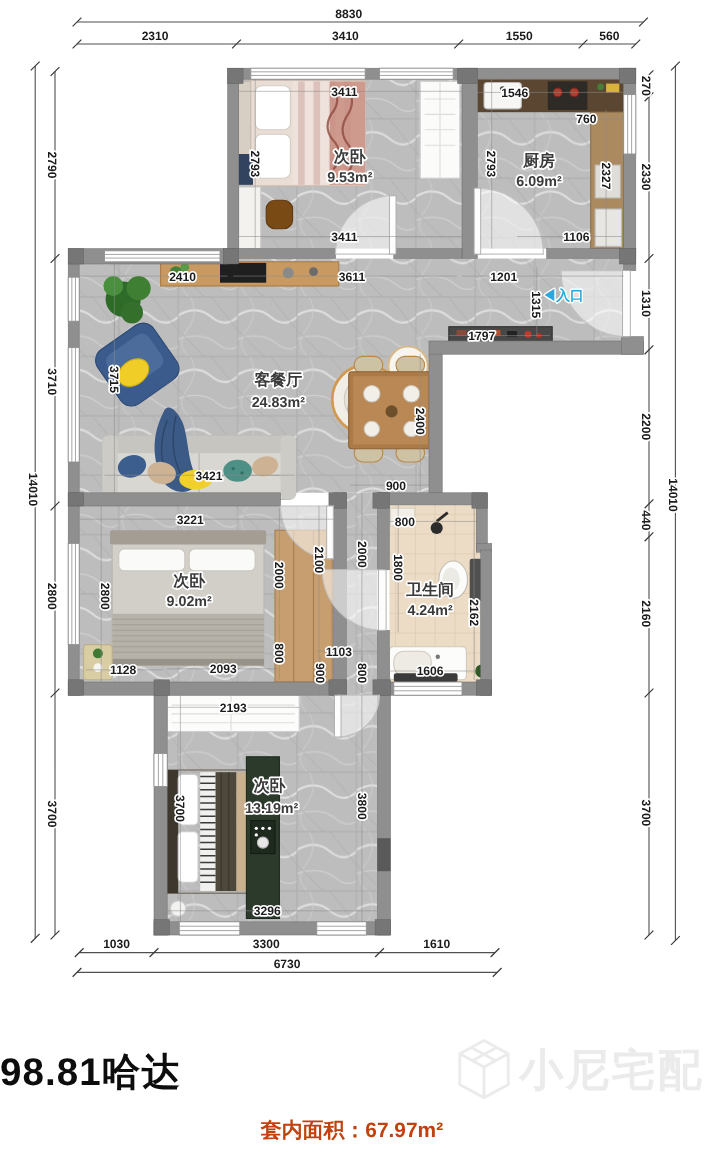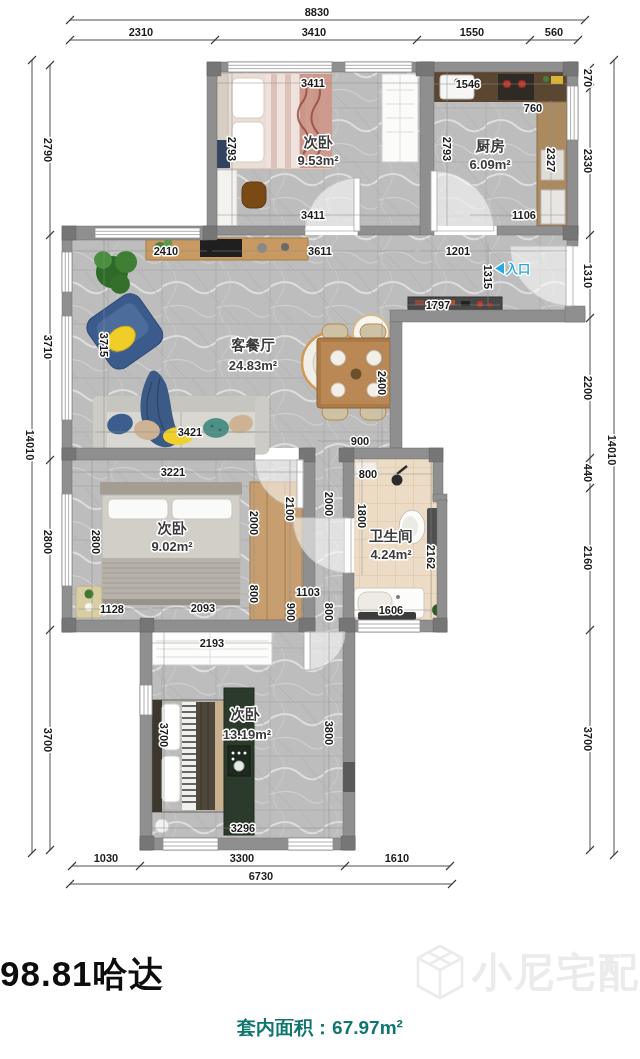--- a/index.html
+++ b/index.html
@@ -16,21 +16,21 @@
   .leaf{fill:#fdfdfd;stroke:#a8a8a8;stroke-width:.8}
   .lbl{font-family:"Liberation Sans",sans-serif;font-weight:bold;fill:#1b1b1b;text-anchor:middle;
        paint-order:stroke;stroke:#ffffff;stroke-width:3px;stroke-linejoin:round}
   .dim,.dimv{font-size:11px}
   .room{font-size:14.5px;fill:#3a3a3a;stroke-width:3.2px}
   .area{font-size:13px;fill:#3a3a3a;stroke-width:3.2px}
   .entry{font-size:12.5px;fill:#29a8e0;stroke-width:2.6px}
   .title{position:absolute;top:951px;left:0;width:640px;text-align:left;font-size:35px;font-weight:bold;
          color:#0d0d0d;letter-spacing:1px;z-index:2}
   .subtitle{position:absolute;top:1015px;left:0;width:640px;text-align:center;font-size:19px;font-weight:bold;
-            color:#0f766e;z-index:2}
+            color:#c2410c;z-index:2}
   .watermark{position:absolute;top:944px;right:0;display:flex;align-items:center;gap:6px;color:#ebebeb;
              font-size:40px;font-weight:bold;letter-spacing:2px;white-space:nowrap;z-index:1}
 </style>
 </head>
 <body>
 
 <div class="page">
 
 <svg id="plan-svg" width="640" height="915" viewBox="0 0 640 915">
   <defs>

